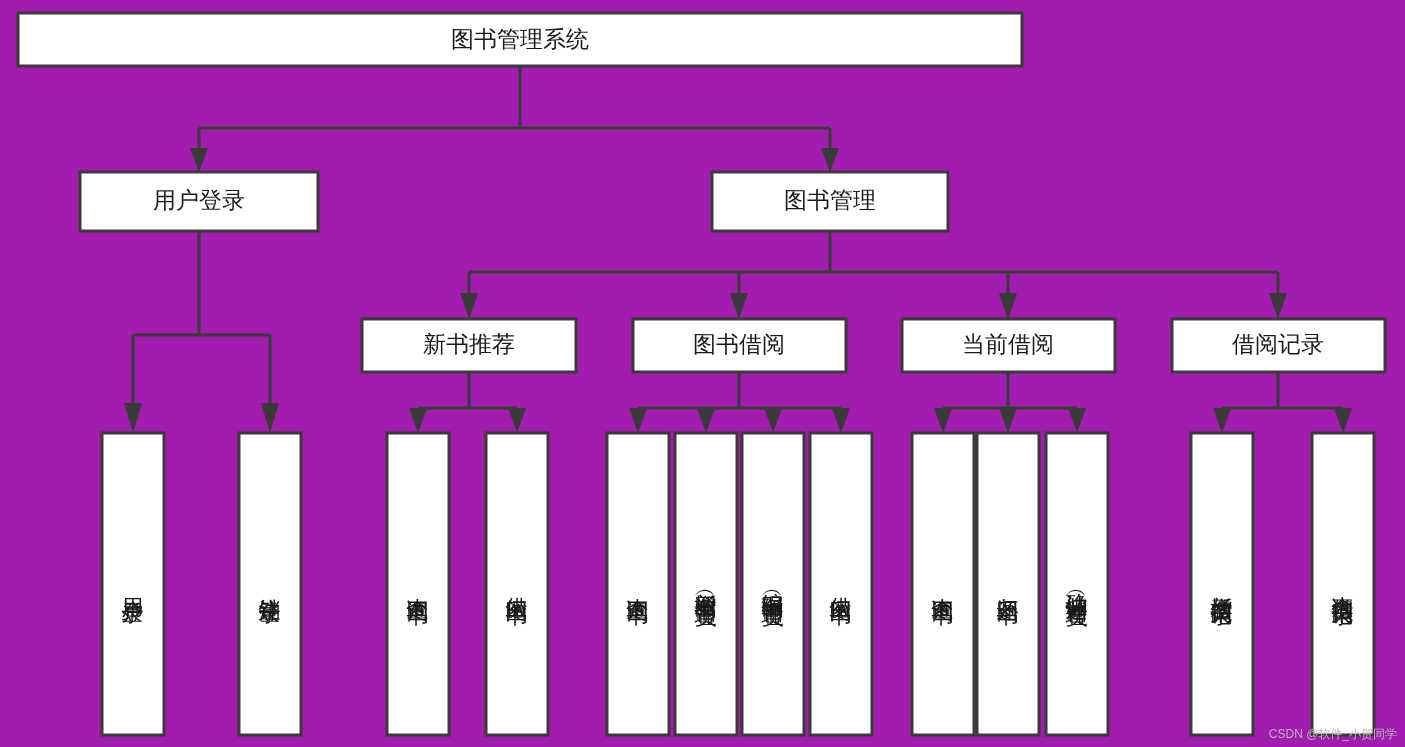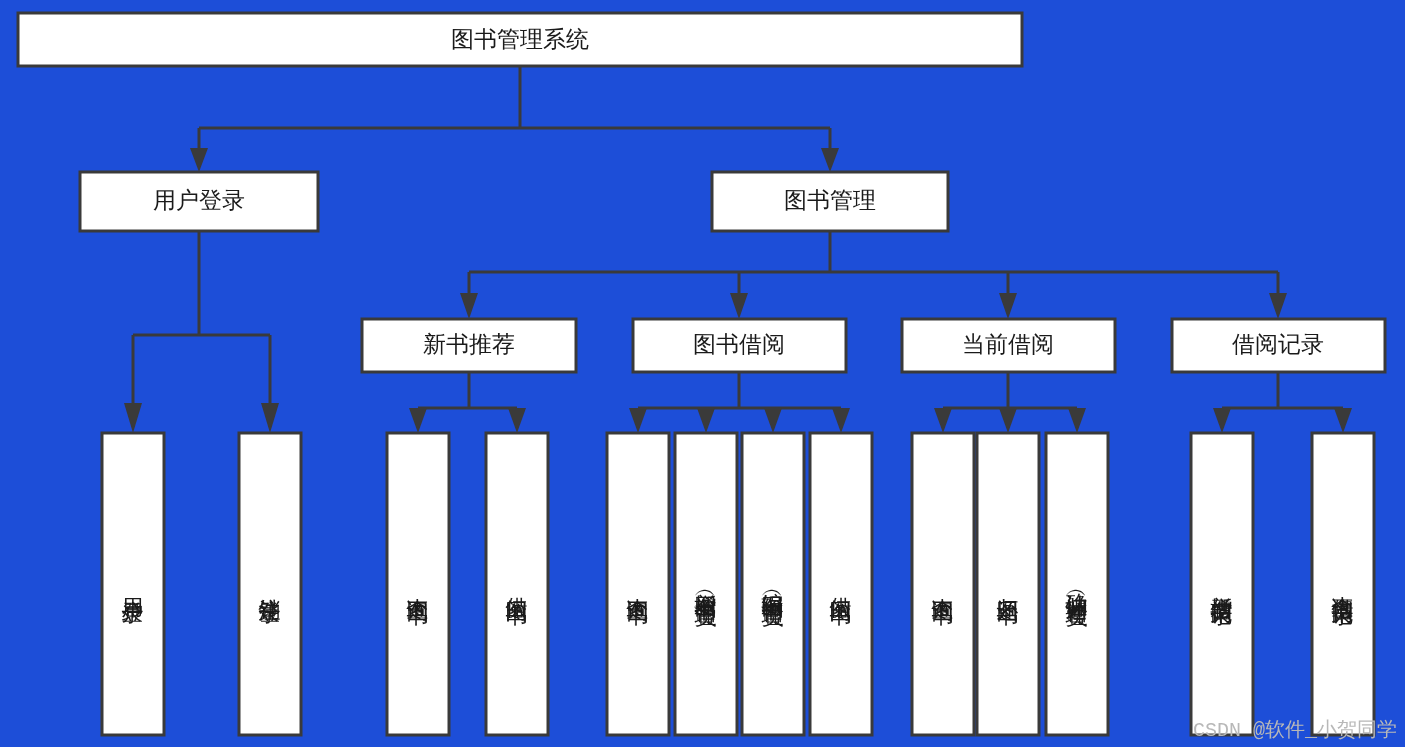--- a/index.html
+++ b/index.html
@@ -7,21 +7,21 @@
     padding: 0;
     background: #ffffff;
   }
   body {
     font-family: "Liberation Sans", "DejaVu Sans", sans-serif;
   }
   #diagram-root {
     position: relative;
     width: 1405px;
     height: 747px;
-    background: #1d4ed8;
+    background: #a21caf;
     overflow: hidden;
   }
   svg#chart-svg {
     position: absolute;
     left: 0;
     top: 0;
     width: 1405px;
     height: 747px;
     display: block;
   }
@@ -54,22 +54,22 @@
     text-anchor: middle;
     writing-mode: vertical-rl;
     text-orientation: upright;
     letter-spacing: 2px;
     dominant-baseline: central;
   }
   .watermark-text {
     position: absolute;
     right: 8px;
     bottom: 4px;
-    font-family: Liberation Mono, monospace;
-    font-size: 20px;
+    font-family: Liberation Sans, sans-serif;
+    font-size: 12px;
     color: #b8b8b8;
     white-space: nowrap;
     user-select: none;
   }
 </style>
 </head>
 <body>
 
 <div id="diagram-root">
 

